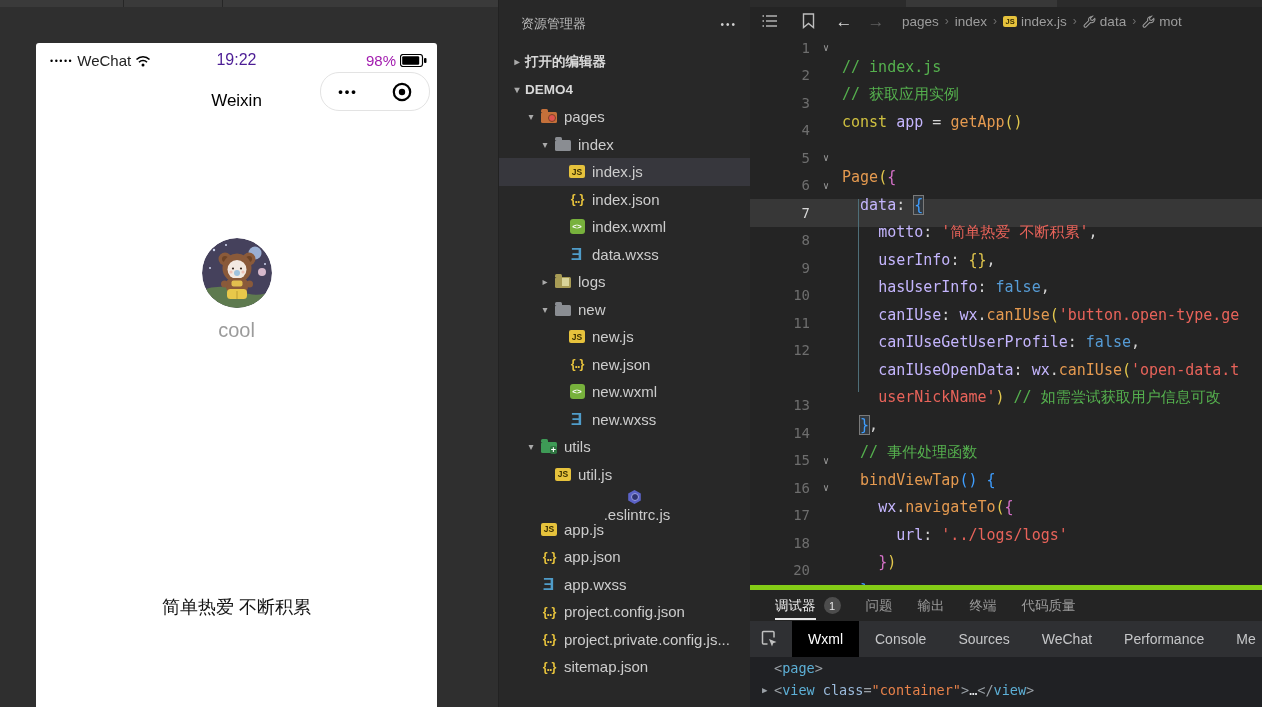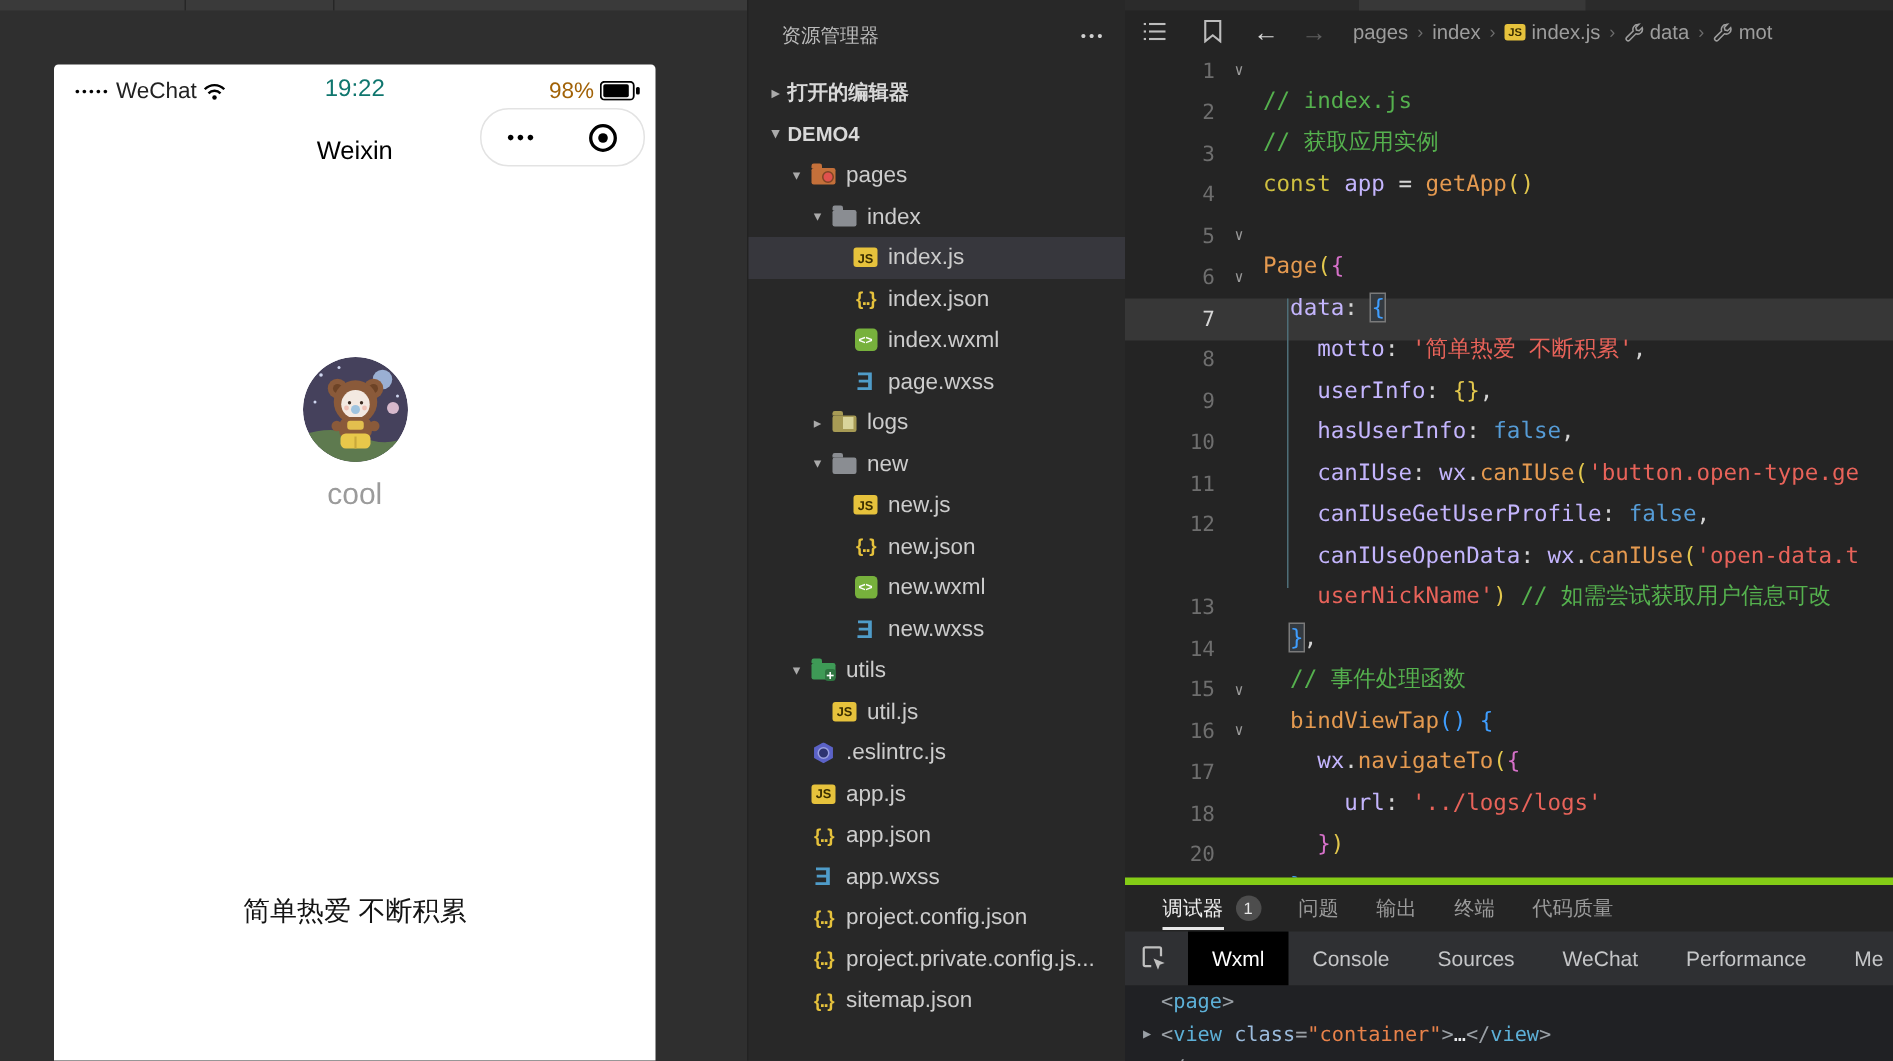--- a/index.html
+++ b/index.html
@@ -5,22 +5,22 @@
   html,body{margin:0;padding:0;background:#2f2f2f;width:1262px;height:707px;overflow:hidden;
     font-family:"Liberation Sans",sans-serif;-webkit-font-smoothing:antialiased;}
   .abs{position:absolute;}
   
   #sim-strip{left:0;top:0;width:498px;height:7px;background:#3a3a3a;}
   #sim-strip .seg-div{position:absolute;top:0;width:1px;height:7px;background:#262626;}
   #phone{left:36px;top:43px;width:401px;height:664px;background:#fff;border-radius:3px 3px 0 0;}
   #statusbar{position:absolute;left:0;top:8px;width:100%;height:22px;color:#000;}
   #sb-left{position:absolute;left:14px;top:1px;display:flex;align-items:center;gap:4px;font-size:15px;color:#222;}
   #sb-dots{font-size:9px;letter-spacing:1.5px;color:#000;}
-  #sb-time{position:absolute;left:0;right:0;text-align:center;font-size:16px;color:#0f766e;}
-  #sb-right{position:absolute;right:10px;top:1px;display:flex;align-items:center;gap:4px;font-size:15px;color:#a16207;}
+  #sb-time{position:absolute;left:0;right:0;text-align:center;font-size:16px;color:#4c1d95;}
+  #sb-right{position:absolute;right:10px;top:1px;display:flex;align-items:center;gap:4px;font-size:15px;color:#a21caf;}
   #navbar{position:absolute;left:0;top:36px;width:100%;height:56px;}
   #nav-title{position:absolute;left:0;right:0;top:12px;text-align:center;font-size:17px;color:#000;}
   #capsule{position:absolute;right:7px;top:-7px;width:108px;height:37px;border:1px solid #e3e3e3;
     border-radius:19px;background:#fff;display:flex;align-items:center;}
   #capsule-more{flex:1;text-align:center;font-size:13px;letter-spacing:2px;color:#000;font-weight:bold;}
   #capsule-target{flex:1;display:flex;justify-content:center;}
   #avatar{position:absolute;left:166px;top:195px;width:70px;height:70px;border-radius:50%;overflow:hidden;}
   #nickname{position:absolute;left:0;right:0;top:276px;text-align:center;font-size:20px;color:#9b9b9b;}
   #motto{position:absolute;left:0;right:0;top:552px;text-align:center;font-size:18px;color:#141414;}
   
@@ -217,21 +217,21 @@
         <span class="fi">
           <span class="badge-wxml">&lt;&gt;</span>
         </span>
         <span>index.wxml</span>
       </div>
       <div class="trow" style="padding-left: 52px;">
         <span class="tw-arrow"></span>
         <span class="fi">
           <span class="glyph-wxss">E</span>
         </span>
-        <span>page.wxss</span>
+        <span>data.wxss</span>
       </div>
       <div class="trow" style="padding-left: 38px;">
         <span class="tw-arrow">▸</span>
         <span class="fi">
           <span class="folder f-logs"></span>
         </span>
         <span>logs</span>
       </div>
       <div class="trow" style="padding-left: 38px;">
         <span class="tw-arrow">▾</span>
@@ -275,21 +275,21 @@
         </span>
         <span>utils</span>
       </div>
       <div class="trow" style="padding-left: 38px;">
         <span class="tw-arrow"></span>
         <span class="fi">
           <span class="badge-js">JS</span>
         </span>
         <span>util.js</span>
       </div>
-      <div class="trow" style="padding-left: 24px;">
+      <div class="trow" style="padding-left: 24px; flex-direction: column;">
         <span class="tw-arrow"></span>
         <span class="fi">
           <span class="hex-eslint">
             <i></i>
           </span>
         </span>
         <span>.eslintrc.js</span>
       </div>
       <div class="trow" style="padding-left: 24px;">
         <span class="tw-arrow"></span>

